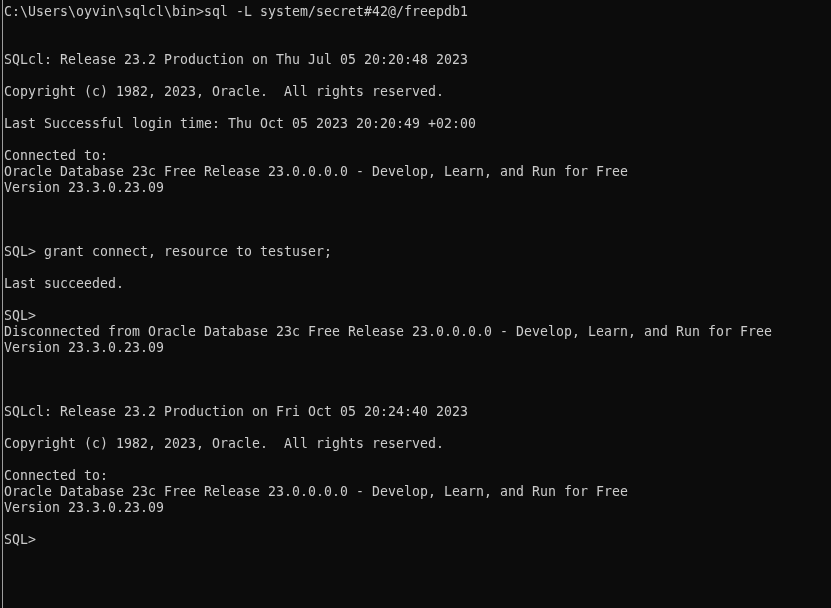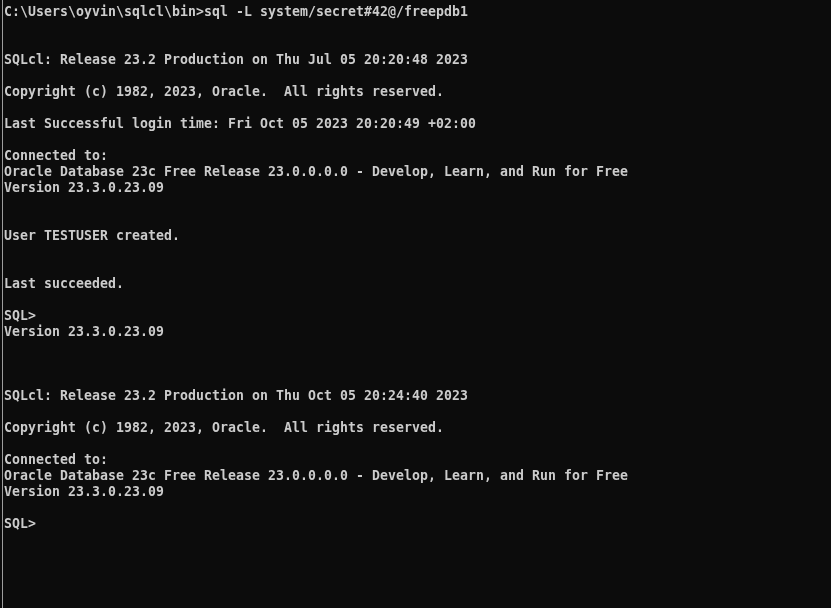--- a/index.html
+++ b/index.html
@@ -15,21 +15,20 @@
     font-family: "DejaVu Sans Mono", "Liberation Mono", monospace;
   }
 
   #terminal-window {
     position: relative;
     width: 831px;
     height: 608px;
     background: #0c0c0c;
     box-sizing: border-box;
     overflow: hidden;
-    font-weight: bold;
   }
 
   
   #window-left-border {
     position: absolute;
     left: 2px;
     top: 0;
     width: 1px;
     height: 608px;
     background: #b9b9b9;
@@ -78,38 +77,39 @@
   <div id="window-left-border"></div>
 
   <div id="console-buffer">
       <span class="console-line">C:\Users\oyvin\sqlcl\bin&gt;sql -L system/secret#42@/freepdb1</span>
       <span class="console-line blank">&nbsp;</span>
       <span class="console-line blank">&nbsp;</span>
       <span class="console-line">SQLcl: Release 23.2 Production on Thu Jul 05 20:20:48 2023</span>
       <span class="console-line blank">&nbsp;</span>
       <span class="console-line">Copyright (c) 1982, 2023, Oracle.  All rights reserved.</span>
       <span class="console-line blank">&nbsp;</span>
-      <span class="console-line">Last Successful login time: Fri Oct 05 2023 20:20:49 +02:00</span>
+      <span class="console-line">Last Successful login time: Thu Oct 05 2023 20:20:49 +02:00</span>
       <span class="console-line blank">&nbsp;</span>
       <span class="console-line">Connected to:</span>
       <span class="console-line">Oracle Database 23c Free Release 23.0.0.0.0 - Develop, Learn, and Run for Free</span>
       <span class="console-line">Version 23.3.0.23.09</span>
       <span class="console-line blank">&nbsp;</span>
       <span class="console-line blank">&nbsp;</span>
-      <span class="console-line">User TESTUSER created.</span>
       <span class="console-line blank">&nbsp;</span>
+      <span class="console-line">SQL&gt; grant connect, resource to testuser;</span>
       <span class="console-line blank">&nbsp;</span>
       <span class="console-line">Last succeeded.</span>
       <span class="console-line blank">&nbsp;</span>
       <span class="console-line">SQL&gt;</span>
+      <span class="console-line">Disconnected from Oracle Database 23c Free Release 23.0.0.0.0 - Develop, Learn, and Run for Free</span>
       <span class="console-line">Version 23.3.0.23.09</span>
       <span class="console-line blank">&nbsp;</span>
       <span class="console-line blank">&nbsp;</span>
       <span class="console-line blank">&nbsp;</span>
-      <span class="console-line">SQLcl: Release 23.2 Production on Thu Oct 05 20:24:40 2023</span>
+      <span class="console-line">SQLcl: Release 23.2 Production on Fri Oct 05 20:24:40 2023</span>
       <span class="console-line blank">&nbsp;</span>
       <span class="console-line">Copyright (c) 1982, 2023, Oracle.  All rights reserved.</span>
       <span class="console-line blank">&nbsp;</span>
       <span class="console-line">Connected to:</span>
       <span class="console-line">Oracle Database 23c Free Release 23.0.0.0.0 - Develop, Learn, and Run for Free</span>
       <span class="console-line">Version 23.3.0.23.09</span>
       <span class="console-line blank">&nbsp;</span>
       <span class="console-line">SQL&gt;</span>
     </div>
 

